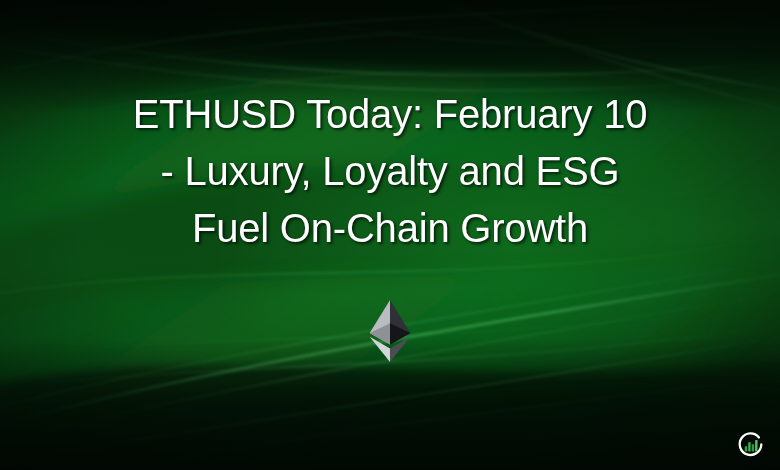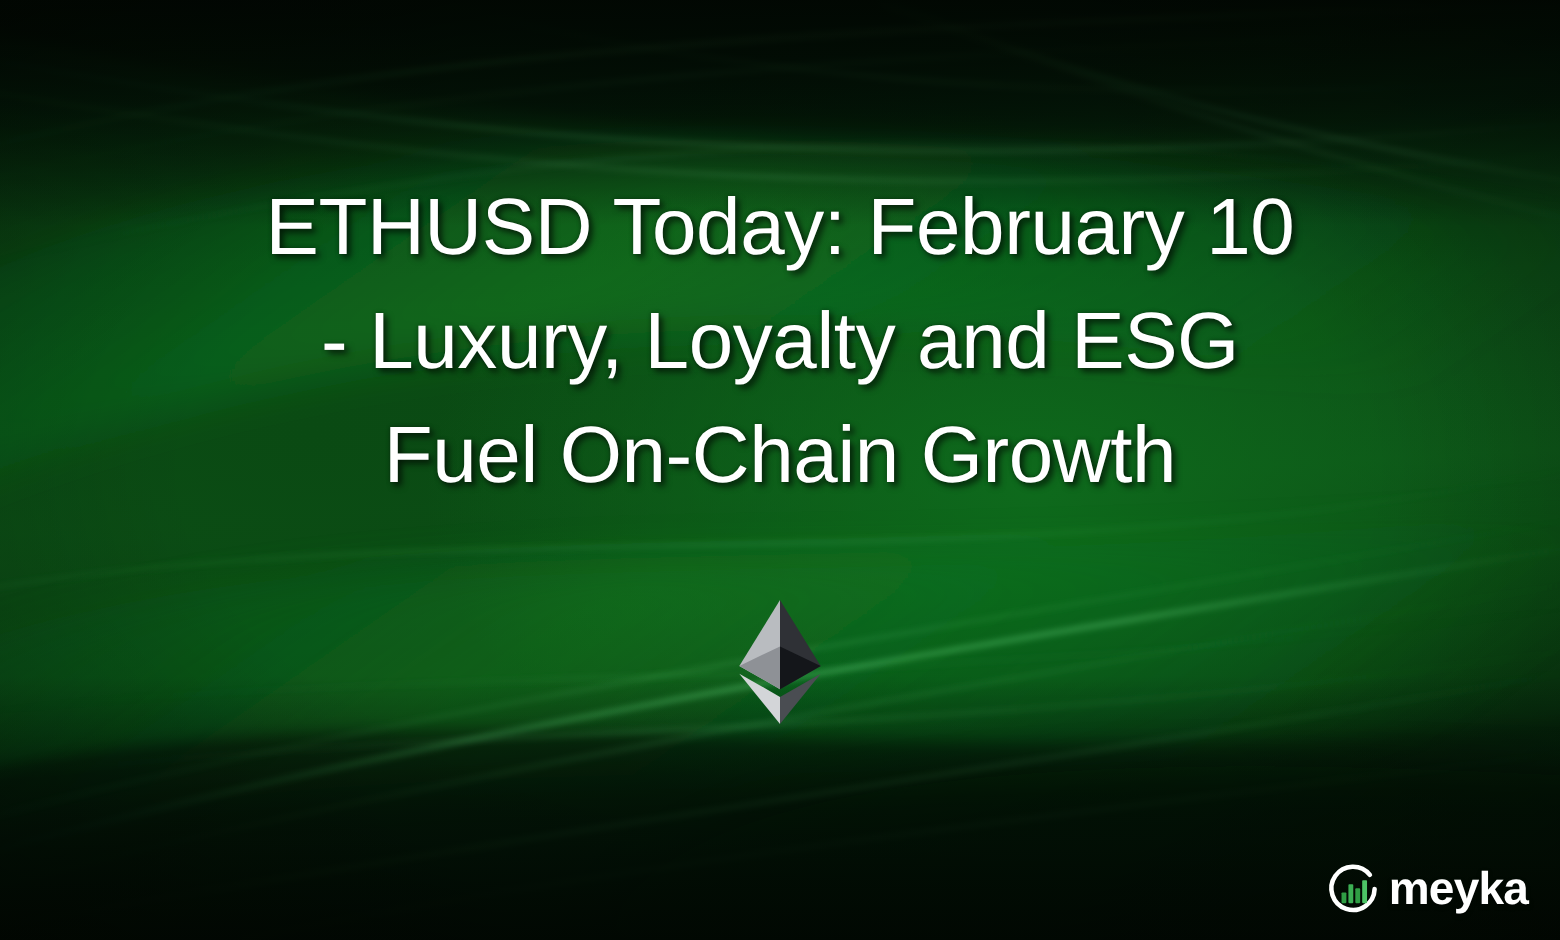--- a/index.html
+++ b/index.html
@@ -193,16 +193,15 @@
       <svg viewBox="0 0 40 40" xmlns="http://www.w3.org/2000/svg">
 
         <path d="M32.5 9.5 A16 16 0 1 0 36 20" fill="none" stroke="#ffffff" stroke-width="3.4" stroke-linecap="round"></path>
 
         <rect x="11.5" y="22.5" width="3.6" height="8" rx="0.6" fill="#2f9e44"></rect>
         <rect x="16.6" y="16.5" width="3.6" height="14" rx="0.6" fill="#3cb054"></rect>
         <rect x="21.7" y="19.5" width="3.6" height="11" rx="0.6" fill="#2f9e44"></rect>
         <rect x="26.8" y="13.5" width="3.6" height="17" rx="0.6" fill="#4cc466"></rect>
       </svg>
     </span>
-    <span class="brand-name">meyka</span>
   </div>
 
 </div>
 
 </body></html>

